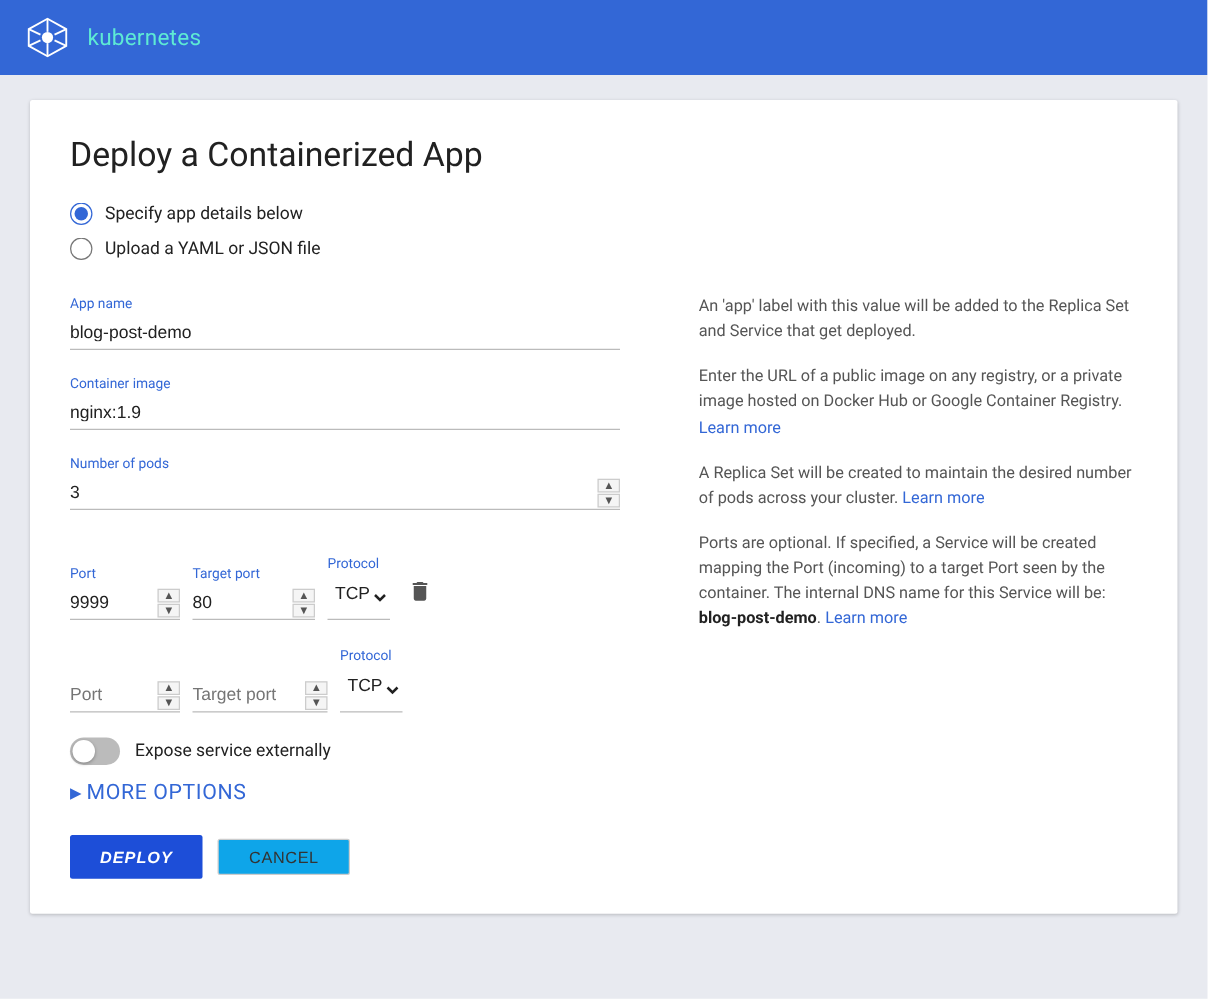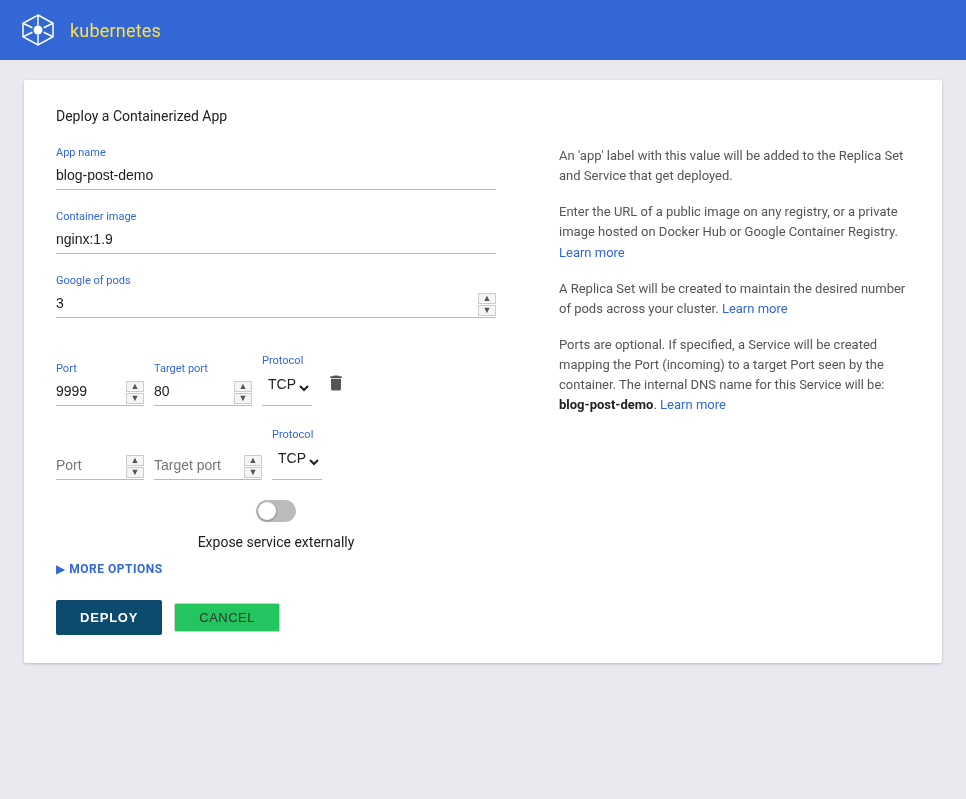--- a/index.html
+++ b/index.html
@@ -16,38 +16,38 @@
       display: flex;
       align-items: center;
       padding: 0 20px;
       gap: 14px;
     }
     .topbar-logo {
       width: 36px;
       height: 36px;
     }
     .topbar-title {
-      color: #fde047;
+      color: #5eead4;
       font-size: 18px;
       font-weight: 400;
       letter-spacing: 0.2px;
     }
     .main-area {
       padding: 20px 24px;
       flex: 1;
     }
     .card {
       background: #fff;
       border-radius: 2px;
       box-shadow: 0 1px 3px rgba(0,0,0,0.2);
       padding: 28px 32px 28px 32px;
       max-width: 940px;
     }
     .card-title {
-      font-size: 14px;
+      font-size: 27px;
       font-weight: 400;
       color: #212121;
       margin-bottom: 22px;
     }
     .radio-group {
       display: flex;
       flex-direction: column;
       gap: 10px;
       margin-bottom: 28px;
     }
@@ -207,21 +207,20 @@
     .ports-row-empty .port-input-row input,
     .ports-row-empty .port-input-row {
       color: #aaa;
     }
 
     .toggle-row {
       display: flex;
       align-items: center;
       gap: 12px;
       margin: 20px 0 12px 0;
-      flex-direction: column;
     }
     .toggle-switch {
       width: 40px;
       height: 22px;
       background: #bbb;
       border-radius: 11px;
       position: relative;
       cursor: pointer;
       display: inline-block;
     }
@@ -246,45 +245,46 @@
       align-items: center;
       gap: 4px;
       margin-bottom: 24px;
       cursor: pointer;
     }
     .more-options-arrow {
       color: #3367d6;
       font-size: 12px;
     }
     .more-options-label {
-      font-size: 12px;
+      font-size: 17px;
       color: #3367d6;
-      font-weight: 700;
+      font-weight: 400;
       letter-spacing: 0.5px;
     }
 
     .actions-row {
       display: flex;
       gap: 12px;
       align-items: center;
     }
     .btn-deploy {
-      background: #0c4a6e;
+      background: #1d4ed8;
       color: #fff;
       border: none;
       padding: 10px 24px;
       font-size: 13px;
       font-weight: 700;
       letter-spacing: 0.8px;
       border-radius: 2px;
       cursor: pointer;
       text-transform: uppercase;
+      font-style: italic;
     }
     .btn-cancel {
-      background: #22c55e;
+      background: #0ea5e9;
       color: #333;
       border: 1px solid #ccc;
       padding: 6px 24px;
       font-size: 13px;
       font-weight: 500;
       letter-spacing: 0.5px;
       border-radius: 2px;
       cursor: pointer;
       text-transform: uppercase;
     }
@@ -303,37 +303,47 @@
     <line x1="4" y1="33" x2="16.5" y2="27" stroke="white" stroke-width="2"></line>
     <line x1="4" y1="15" x2="16.5" y2="21" stroke="white" stroke-width="2"></line>
   </svg>
   <span class="topbar-title">kubernetes</span>
 </div>
 
 <div class="main-area">
   <div class="card">
     <h1 class="card-title">Deploy a Containerized App</h1>
 
+    <div class="radio-group">
+      <label class="radio-label">
+        <input type="radio" class="radio-input" name="deploy-mode" checked="" style="">
+        <span>Specify app details below</span>
+      </label>
+      <label class="radio-label">
+        <input type="radio" class="radio-input" name="deploy-mode" style="">
+        <span>Upload a YAML or JSON file</span>
+      </label>
+    </div>
 
     <div class="content-split">
 
       <div class="left-panel">
 
         <div class="field-group">
           <span class="field-label">App name</span>
           <input class="field-input" type="text" value="blog-post-demo" style="">
         </div>
 
         <div class="field-group">
           <span class="field-label">Container image</span>
           <input class="field-input" type="text" value="nginx:1.9" style="">
         </div>
 
         <div class="field-group">
-          <span class="field-label">Google of pods</span>
+          <span class="field-label">Number of pods</span>
           <div class="number-field-row">
             <input type="number" value="3" style="width: 100%;">
             <div class="spinner-btns">
               <button class="spinner-btn">▲</button>
               <button class="spinner-btn">▼</button>
             </div>
           </div>
         </div>
 
         <div class="ports-row">

